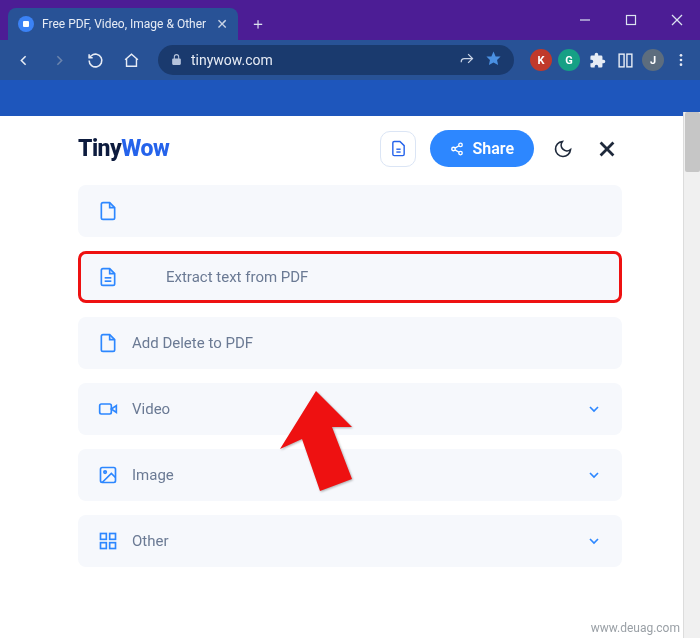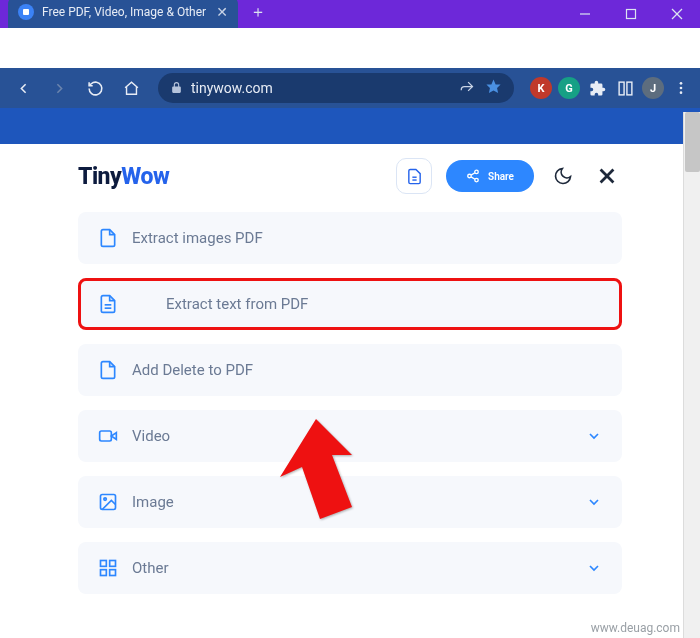--- a/index.html
+++ b/index.html
@@ -1,31 +1,31 @@
 <!DOCTYPE html>
 <html><head>
 <meta charset="utf-8">
 <style>
   * { margin: 0; padding: 0; box-sizing: border-box; font-family: -apple-system, BlinkMacSystemFont, "Segoe UI", Roboto, sans-serif; }
   body { width: 700px; height: 638px; background: #fff; overflow: hidden; position: relative; }
 
   
-  .titlebar { height: 28px; background: #6d28d9; display: flex; align-items: flex-end; }
+  .titlebar { height: 40px; background: #4c1d95; display: flex; align-items: flex-end; }
   .tab-strip { display: flex; align-items: flex-end; padding-left: 8px; height: 100%; flex: 1; }
   .tab { background: #285296; border-radius: 8px 8px 0 0; height: 32px; display: flex; align-items: center; padding: 0 10px; gap: 8px; width: 230px; }
   .tab .favicon { width: 16px; height: 16px; border-radius: 50%; background: #3b82f6; display: flex; align-items: center; justify-content: center; }
   .tab .favicon::after { content: ""; width: 6px; height: 6px; background: #fff; border-radius: 1px; }
   .tab-title { color: #e7ecf5; font-size: 12px; white-space: nowrap; overflow: hidden; text-overflow: ellipsis; flex: 1; }
   .tab-close { color: #c9d4e6; font-size: 14px; cursor: pointer; }
   .new-tab { color: #dbe3f0; width: 28px; height: 28px; display: flex; align-items: center; justify-content: center; font-size: 16px; cursor: pointer; margin-left: 6px; margin-bottom: 2px; }
   .win-controls { display: flex; height: 100%; }
   .win-btn { width: 46px; display: flex; align-items: center; justify-content: center; color: #dbe3f0; cursor: pointer; }
   .win-btn svg { width: 12px; height: 12px; }
 
-  .toolbar { height: 40px; background: #285296; display: flex; align-items: center; padding: 0 8px; gap: 6px; margin-top: 40px; }
+  .toolbar { height: 40px; background: #285296; display: flex; align-items: center; padding: 0 8px; gap: 6px; }
   .nav-btn { width: 30px; height: 30px; display: flex; align-items: center; justify-content: center; color: #e7ecf5; cursor: pointer; border-radius: 50%; }
   .nav-btn.disabled { color: #6b84ad; }
   .nav-btn svg { width: 17px; height: 17px; }
   .url-bar { flex: 1; height: 30px; background: #1a3a6e; border-radius: 15px; display: flex; align-items: center; padding: 0 12px; gap: 8px; margin: 0 6px; }
   .lock { color: #b5c3db; }
   .url-text { color: #e7ecf5; font-size: 14px; flex: 1; }
   .url-actions { display: flex; gap: 10px; align-items: center; color: #c9d4e6; }
   .ext-row { display: flex; gap: 6px; align-items: center; margin-left: 4px; }
   .ext-badge { width: 22px; height: 22px; border-radius: 50%; display: flex; align-items: center; justify-content: center; font-size: 11px; font-weight: bold; color: #fff; }
   .ext-k { background: #c0392b; }
@@ -36,21 +36,21 @@
   .blue-band { height: 36px; background: #1e56bc; }
 
   
   .page { background: #fff; height: calc(638px - 36px - 40px - 36px); position: relative; }
   .page-inner { padding: 14px 78px 0 78px; }
   .header-row { display: flex; align-items: center; justify-content: space-between; margin-bottom: 18px; }
   .logo { font-size: 23px; font-weight: 800; color: #0d1b3e; letter-spacing: -0.5px; }
   .logo .wow { color: #2563eb; }
   .header-actions { display: flex; align-items: center; gap: 14px; }
   .doc-btn { width: 36px; height: 36px; border: 1.5px solid #dbe5f5; border-radius: 10px; display: flex; align-items: center; justify-content: center; color: #2563eb; }
-  .share-btn { background: #2d87ff; color: #fff; border-radius: 20px; padding: 9px 20px; display: flex; align-items: center; gap: 8px; font-size: 10px; font-weight: 600; cursor: pointer; }
+  .share-btn { background: #2d87ff; color: #fff; border-radius: 20px; padding: 9px 20px; display: flex; align-items: center; gap: 8px; font-size: 16px; font-weight: 600; cursor: pointer; }
   .moon-btn, .close-btn { width: 30px; height: 30px; display: flex; align-items: center; justify-content: center; color: #1e293b; cursor: pointer; }
   .close-btn svg { width: 22px; height: 22px; stroke-width: 3; }
 
   .list { display: flex; flex-direction: column; gap: 0; }
   .list-item { background: #f6f8fc; border-radius: 8px; padding: 16px 20px; display: flex; align-items: center; gap: 14px; margin-bottom: 14px; cursor: pointer; position: relative; }
   .list-item.highlighted { border: 3px solid #e11; padding: 13px 17px; gap: 48px; }
   .item-icon { width: 20px; height: 20px; color: #2d87ff; flex-shrink: 0; }
   .item-label { color: #6b7a94; font-size: 15px; flex: 1; }
   .chevron { color: #2d87ff; width: 16px; height: 16px; }
 
@@ -196,21 +196,20 @@
         </div>
       </div>
     </div>
 
     <div class="list">
       <div class="list-item">
         <svg class="item-icon" viewBox="0 0 24 24" fill="none" stroke="currentColor" stroke-width="2">
             <path d="M14 2H6a2 2 0 0 0-2 2v16a2 2 0 0 0 2 2h12a2 2 0 0 0 2-2V8l-6-6z"></path>
             <polyline points="14 2 14 8 20 8"></polyline>
           </svg>
-        <span class="item-label">Extract images PDF</span>
       </div>
 
       <div class="list-item highlighted">
         <svg class="item-icon" viewBox="0 0 24 24" fill="none" stroke="currentColor" stroke-width="2">
             <path d="M14 2H6a2 2 0 0 0-2 2v16a2 2 0 0 0 2 2h12a2 2 0 0 0 2-2V8l-6-6z"></path>
             <polyline points="14 2 14 8 20 8"></polyline>
             <line x1="8" y1="13" x2="16" y2="13"></line>
             <line x1="8" y1="17" x2="16" y2="17"></line>
           </svg>
         <span class="item-label">Extract text from PDF</span>

